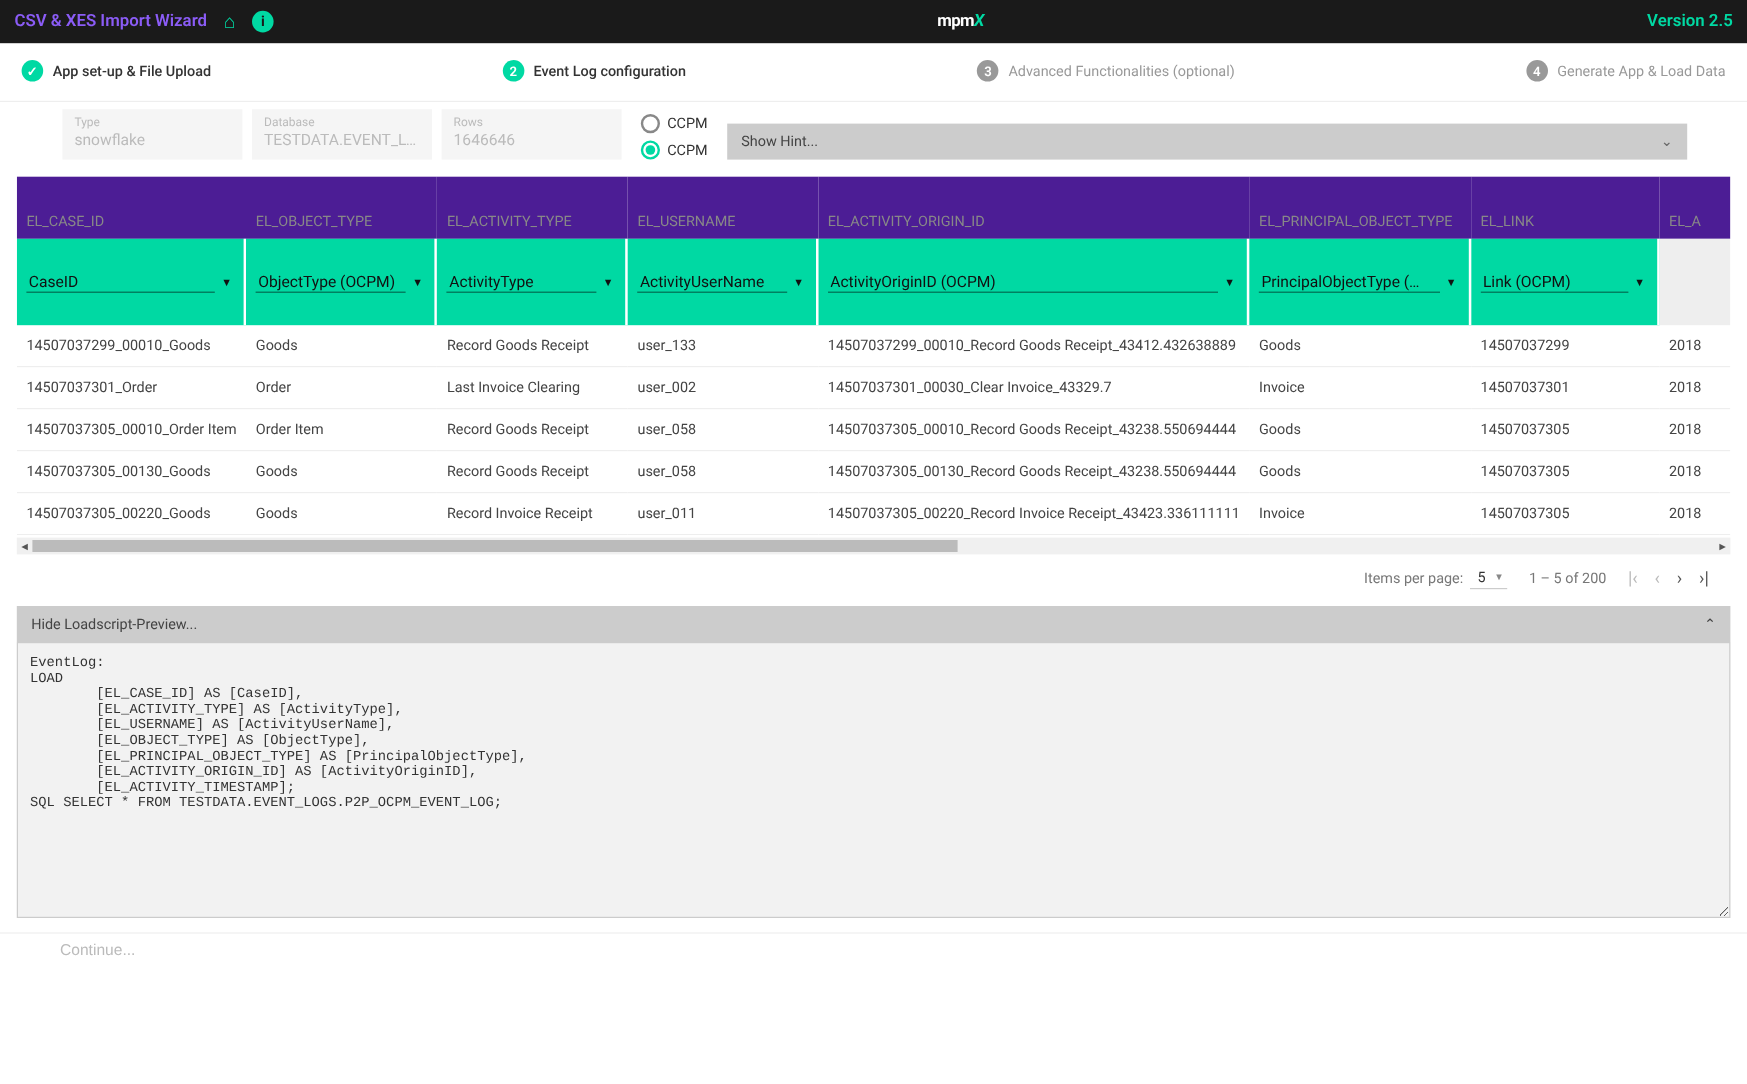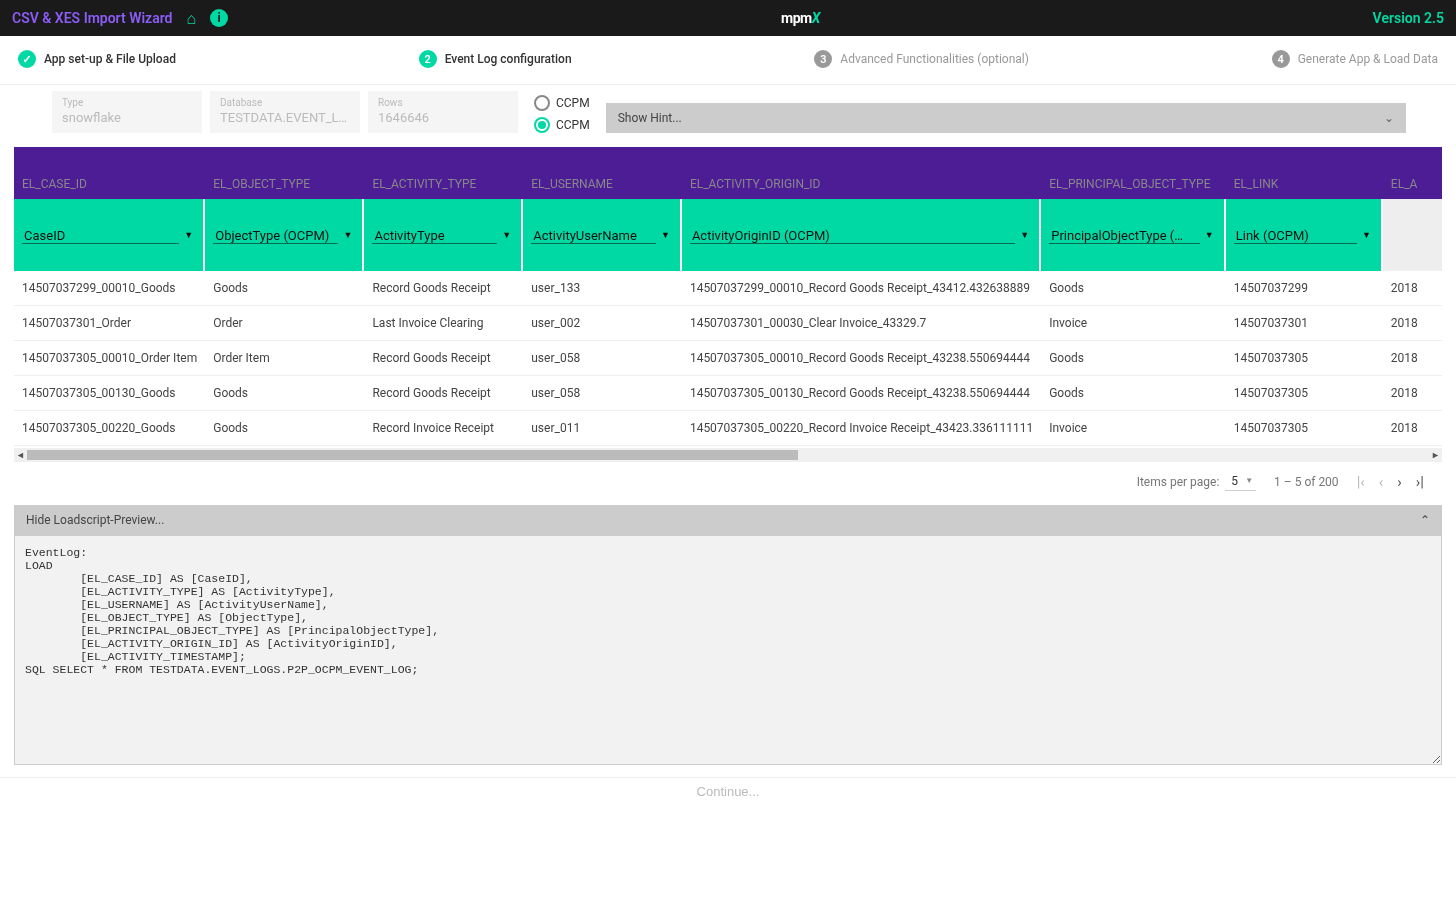--- a/index.html
+++ b/index.html
@@ -48,21 +48,21 @@
 .paginator { display: flex; justify-content: flex-end; align-items: center; gap: 18px; padding: 10px 18px 14px; font-size: 12px; color: #777; }
 .per-page { display: flex; align-items: center; gap: 6px; }
 .per-page-select { border-bottom: 1px solid #ccc; padding: 2px 18px 2px 6px; cursor: pointer; position: relative; color: #333; }
 .per-page-select::after { content: "▼"; font-size: 8px; position: absolute; right: 3px; top: 4px; color: #888; }
 .page-nav { display: flex; gap: 14px; color: #bbb; }
 .page-nav span { cursor: pointer; font-size: 15px; }
 .page-nav span.enabled { color: #555; }
 .script-panel { margin: 0 14px 12px; }
 .script-header { background: #ccc; padding: 8px 12px; font-size: 12px; color: #444; display: flex; justify-content: space-between; align-items: center; cursor: pointer; }
 .script-body { border: 1px solid #ccc; background: #f2f2f2; padding: 10px; font-family: "Courier New", monospace; font-size: 11.5px; color: #333; height: 230px; overflow: auto; resize: both; white-space: pre; }
-.footer { padding: 6px 50px 12px; display: flex; justify-content: center; border-top: 1px solid #eee; }
+.footer { padding: 6px 50px 12px; display: flex; justify-content: flex-start; border-top: 1px solid #eee; }
 .continue-btn { color: #bbb; font-size: 13px; background: none; border: none; cursor: pointer; }
 </style>
 </head>
 <body>
 
 <div class="topbar">
   <div class="topbar-left">
     <span class="app-title">CSV &amp; XES Import Wizard</span>
     <span class="home-icon">⌂</span>
     <span class="info-icon">i</span>

